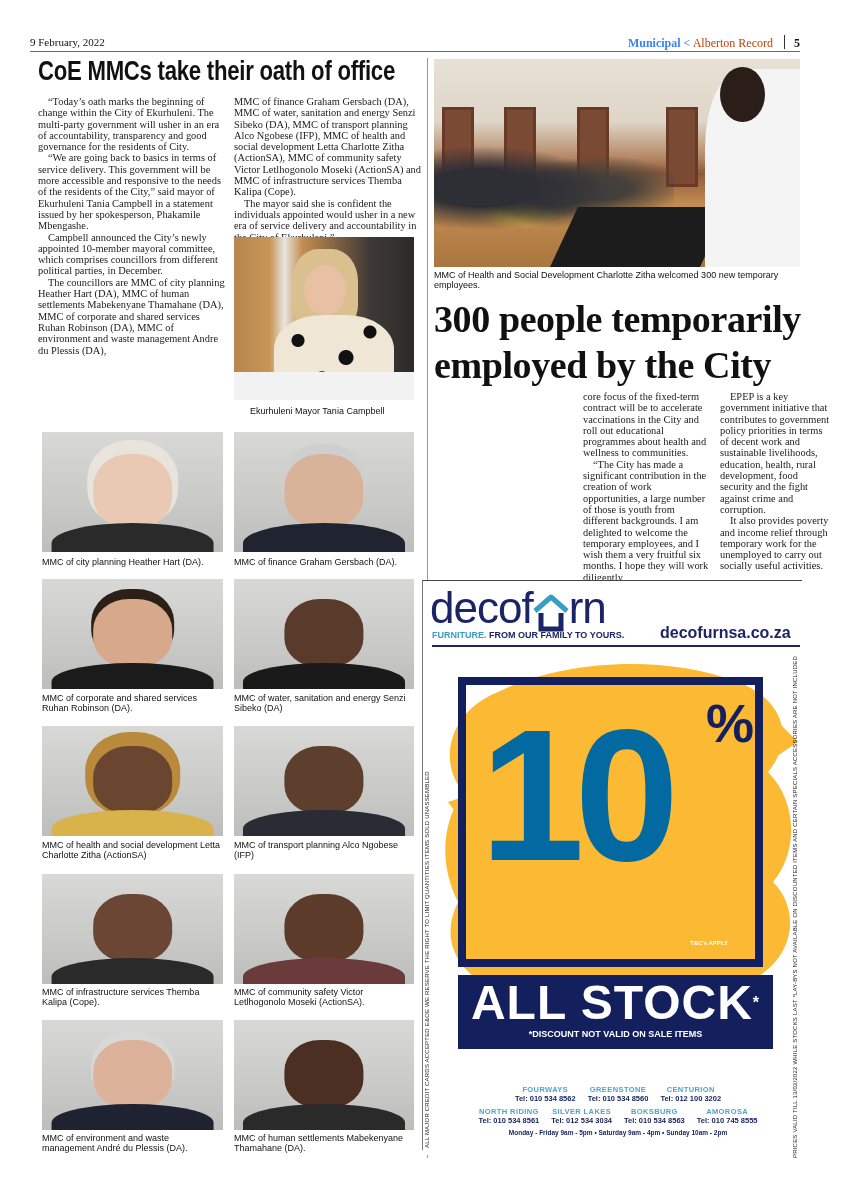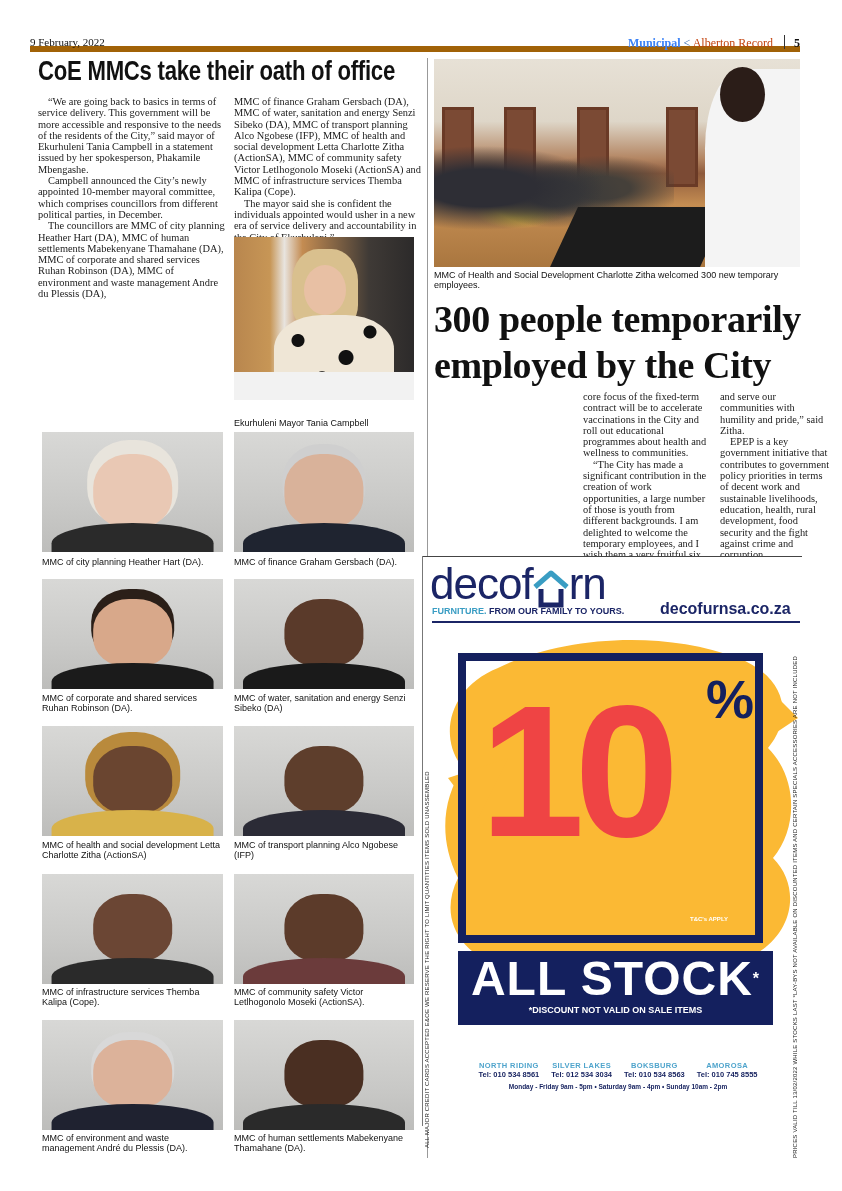--- a/index.html
+++ b/index.html
@@ -1,19 +1,19 @@
 <!DOCTYPE html>
 <html><head>
 <meta charset="utf-8">
 <style>
   * { box-sizing: border-box; margin: 0; padding: 0; }
   html, body { width: 842px; height: 1191px; background: #fff; overflow: hidden; }
   body { position: relative; font-family: "Liberation Serif", serif; color: #111; }
 
-  .header { position: absolute; left: 30px; top: 32px; width: 770px; height: 20px; border-bottom: 6px solid #a16207; }
+  .header { position: absolute; left: 30px; top: 32px; width: 770px; height: 20px; border-bottom: 1px solid #a16207; }
   .header .date { position: absolute; left: 0; top: 4px; font-size: 11px; }
   .header .right { position: absolute; right: 0; top: 3px; font-size: 12px; white-space: nowrap; }
   .header .section { color: #3b82f6; font-weight: bold; }
   .header .pub { color: #c2410c; }
   .header .sep { display: inline-block; width: 1px; height: 14px; background: #333; margin: 0 6px -2px 8px; }
   .header .pageno { font-weight: bold; }
 
   .col-divider { position: absolute; left: 427px; top: 58px; width: 1px; height: 1100px; background: #999; }
 
   .headline-left { position: absolute; left: 38px; top: 56px; font-family: "Liberation Sans Narrow", "Liberation Sans", sans-serif; font-size: 27px; transform: scaleX(0.82); transform-origin: left top; letter-spacing: -0.3px; white-space: nowrap; }
@@ -49,34 +49,34 @@
 
   .event-caption { left: 434px; top: 270px; width: 366px; }
 
   .headline-right { position: absolute; left: 434px; top: 296px; width: 380px; font-family: "Liberation Serif", serif; font-size: 38px; line-height: 46px; letter-spacing: -0.4px; color: #111; }
 
   .rcol1 { position: absolute; left: 437px; top: 391px; width: 128px; }
   .rcol2 { position: absolute; left: 583px; top: 391px; width: 128px; }
   .rcol3 { position: absolute; left: 720px; top: 391px; width: 112px; }
 
   
-  .ad { position: absolute; left: 418px; top: 556px; width: 414px; height: 575px; background: #fff; }
+  .ad { position: absolute; left: 418px; top: 580px; width: 414px; height: 575px; background: #fff; }
   .ad-top-rule { position: absolute; left: 4px; top: 0; width: 380px; height: 1px; background: #444; }
   .ad-left-rule { position: absolute; left: 4px; top: 0; width: 1px; height: 570px; background: #777; }
   .brand { position: absolute; left: 12px; top: 6px; font-family: "Liberation Sans", sans-serif; font-size: 44px; font-weight: normal; color: #1b2566; letter-spacing: -1px; line-height: 44px; }
   .brand .roof { display: inline-block; position: relative; width: 36px; }
   .brand .roof svg { position: absolute; left: 0; top: -30px; }
   .tagline { position: absolute; left: 14px; top: 50px; font-family: "Liberation Sans", sans-serif; font-size: 9px; font-weight: bold; color: #1b2566; }
   .tagline .hl { color: #3a9dc3; }
   .website { position: absolute; left: 242px; top: 44px; font-family: "Liberation Sans", sans-serif; font-size: 16px; font-weight: bold; color: #1b2566; }
   .ad-rule { position: absolute; left: 14px; top: 65px; width: 368px; height: 2px; background: #1b2566; }
 
   .offer { position: absolute; left: 40px; top: 97px; width: 305px; height: 290px; border: 8px solid #14205e; }
   .splash { position: absolute; left: 20px; top: 72px; width: 360px; height: 365px; }
-  .ten { position: absolute; left: 62px; top: 130px; font-family: "Liberation Sans", sans-serif; font-weight: bold; font-size: 188px; line-height: 170px; color: #ef4444; letter-spacing: -10px; }
+  .ten { position: absolute; left: 62px; top: 130px; font-family: "Liberation Sans", sans-serif; font-weight: bold; font-size: 188px; line-height: 170px; color: #0369a1; letter-spacing: -10px; }
   .pct { position: absolute; left: 288px; top: 112px; font-family: "Liberation Sans", sans-serif; font-weight: bold; font-size: 54px; color: #14205e; }
   .off { position: absolute; left: 78px; top: 300px; font-family: "Liberation Sans", sans-serif; font-weight: bold; font-size: 76px; line-height: 76px; color: #14205e; letter-spacing: -2px; }
   .tcs { position: absolute; left: 272px; top: 360px; font-family: "Liberation Sans", sans-serif; font-size: 6px; color: #fff; font-weight: bold; }
 
   .allstock { position: absolute; left: 40px; top: 395px; width: 315px; height: 74px; background: #14205e; color: #fff; text-align: center; font-family: "Liberation Sans", sans-serif; }
   .allstock .big { font-size: 48px; line-height: 52px; font-weight: bold; letter-spacing: 1px; margin-top: 2px; }
   .allstock .big sup { font-size: 16px; vertical-align: top; }
   .allstock .small { font-size: 9px; font-weight: bold; margin-top: 0px; }
 
   .stores { position: absolute; left: 20px; top: 505px; width: 360px; font-family: "Liberation Sans", sans-serif; text-align: center; }
@@ -102,37 +102,38 @@
     <span class="sep"></span>
     <span class="pageno">5</span>
   </span>
 </div>
 
 <div class="col-divider"></div>
 
 <h1 class="headline-left">CoE MMCs take their oath of office</h1>
 
 <div class="lcol1 body-text">
+  <p>“Today’s oath marks the beginning of change within the City of Ekurhuleni. The multi-party government will usher in an era of accountability, transparency and good governance for the residents of City.</p>
   <p>“We are going back to basics in terms of service delivery. This government will be more accessible and responsive to the needs of the residents of the City,” said mayor of Ekurhuleni Tania Campbell in a statement issued by her spokesperson, Phakamile Mbengashe.</p>
   <p>Campbell announced the City’s newly appointed 10-member mayoral committee, which comprises councillors from different political parties, in December.</p>
   <p>The councillors are MMC of city planning Heather Hart (DA), MMC of human settlements Mabekenyane Thamahane (DA), MMC of corporate and shared services Ruhan Robinson (DA), MMC of environment and waste management Andre du Plessis (DA),</p>
 </div>
 
 <div class="lcol2 body-text">
   <p class="first">MMC of finance Graham Gersbach (DA), MMC of water, sanitation and energy Senzi Sibeko (DA), MMC of transport planning Alco Ngobese (IFP), MMC of health and social development Letta Charlotte Zitha (ActionSA), MMC of community safety Victor Letlhogonolo Moseki (ActionSA) and MMC of infrastructure services Themba Kalipa (Cope).</p>
   <p>The mayor said she is confident the individuals appointed would usher in a new era of service delivery and accountability in the City of Ekurhuleni.”</p>
 </div>
 
 <div class="photo mayor-photo">
   <div class="hair"></div>
     <div class="face"></div>
     <div class="dress"></div>
     <div class="desk"></div>
 </div>
-<div class="caption" style="left:234px; top:406px; width:180px;margin-top:12px;">Ekurhuleni Mayor Tania Campbell</div>
+<div class="caption" style="left:250px; top:406px; width:180px;">Ekurhuleni Mayor Tania Campbell</div>
 
 <div class="photo portrait" style="left:42px; top:432px; width:181px; height:120px;">
     <div class="head" style="background:#e9c8b4; box-shadow: 0 -8px 0 6px #e8e4dc;"></div>
     <div class="body" style="background:#2a2a2a;"></div>
   </div>
 <div class="caption" style="left:42px; top:557px; width:181px;">MMC of city planning Heather Hart (DA).</div>
 
 <div class="photo portrait" style="left:234px; top:432px; width:180px; height:120px;">
     <div class="head" style="background:#d9b29a; box-shadow: 0 -8px 0 2px #cfcfcf;"></div>
     <div class="body" style="background:#1f2430;"></div>
@@ -201,21 +202,20 @@
 
 <h1 class="headline-right">300 people temporarily employed by the City</h1>
 
 <div class="rcol1 body-text">
 </div>
 <div class="rcol2 body-text">
   <p class="first">core focus of the fixed-term contract will be to accelerate vaccinations in the City and roll out educational programmes about health and wellness to communities.</p>
   <p>“The City has made a significant contribution in the creation of work opportunities, a large number of those is youth from different backgrounds. I am delighted to welcome the temporary employees, and I wish them a very fruitful six months. I hope they will work diligently</p>
 </div>
 <div class="rcol3 body-text">
-  <p class="first">and serve our communities with humility and pride,” said Zitha.</p>
   <p>EPEP is a key government initiative that contributes to government policy priorities in terms of decent work and sustainable livelihoods, education, health, rural development, food security and the fight against crime and corruption.</p>
   <p>It also provides poverty and income relief through temporary work for the unemployed to carry out socially useful activities.</p>
 </div>
 
 <div class="ad">
   <div class="ad-top-rule"></div>
   <div class="ad-left-rule"></div>
 
   <div class="brand">
     <span>decof</span><span class="roof"><svg width="36" height="40" viewBox="0 0 36 40">
@@ -241,20 +241,34 @@
   <div class="tcs">T&amp;C's APPLY</div>
 
   <div class="allstock">
     <div class="big"><span>ALL STOCK</span><sup>*</sup></div>
     <div class="small">*DISCOUNT NOT VALID ON SALE ITEMS</div>
   </div>
 
   <div class="stores">
     <div class="store-row">
       <div class="store">
+          <div class="name">FOURWAYS</div>
+          <div class="tel">Tel: 010 534 8562</div>
+        </div>
+      <div class="store">
+          <div class="name">GREENSTONE</div>
+          <div class="tel">Tel: 010 534 8560</div>
+        </div>
+      <div class="store">
+          <div class="name">CENTURION</div>
+          <div class="tel">Tel: 012 100 3202</div>
+        </div>
+    </div>
+    <div class="store-row">
+      <div class="store">
           <div class="name">NORTH RIDING</div>
           <div class="tel">Tel: 010 534 8561</div>
         </div>
       <div class="store">
           <div class="name">SILVER LAKES</div>
           <div class="tel">Tel: 012 534 3034</div>
         </div>
       <div class="store">
           <div class="name">BOKSBURG</div>
           <div class="tel">Tel: 010 534 8563</div>

